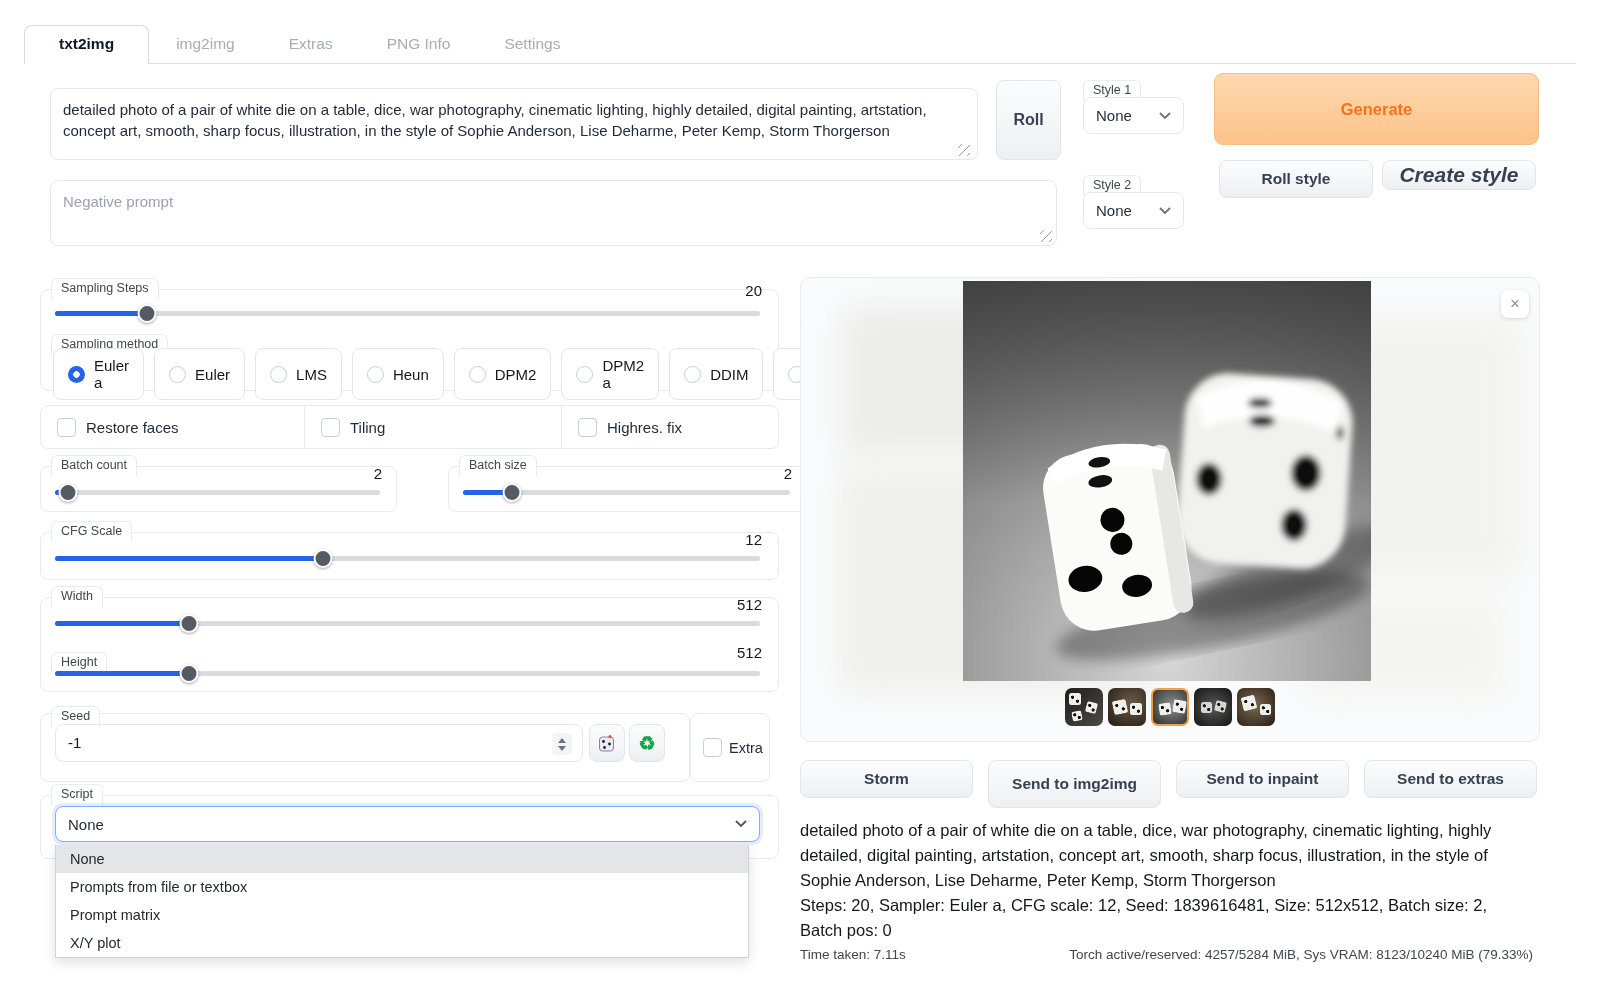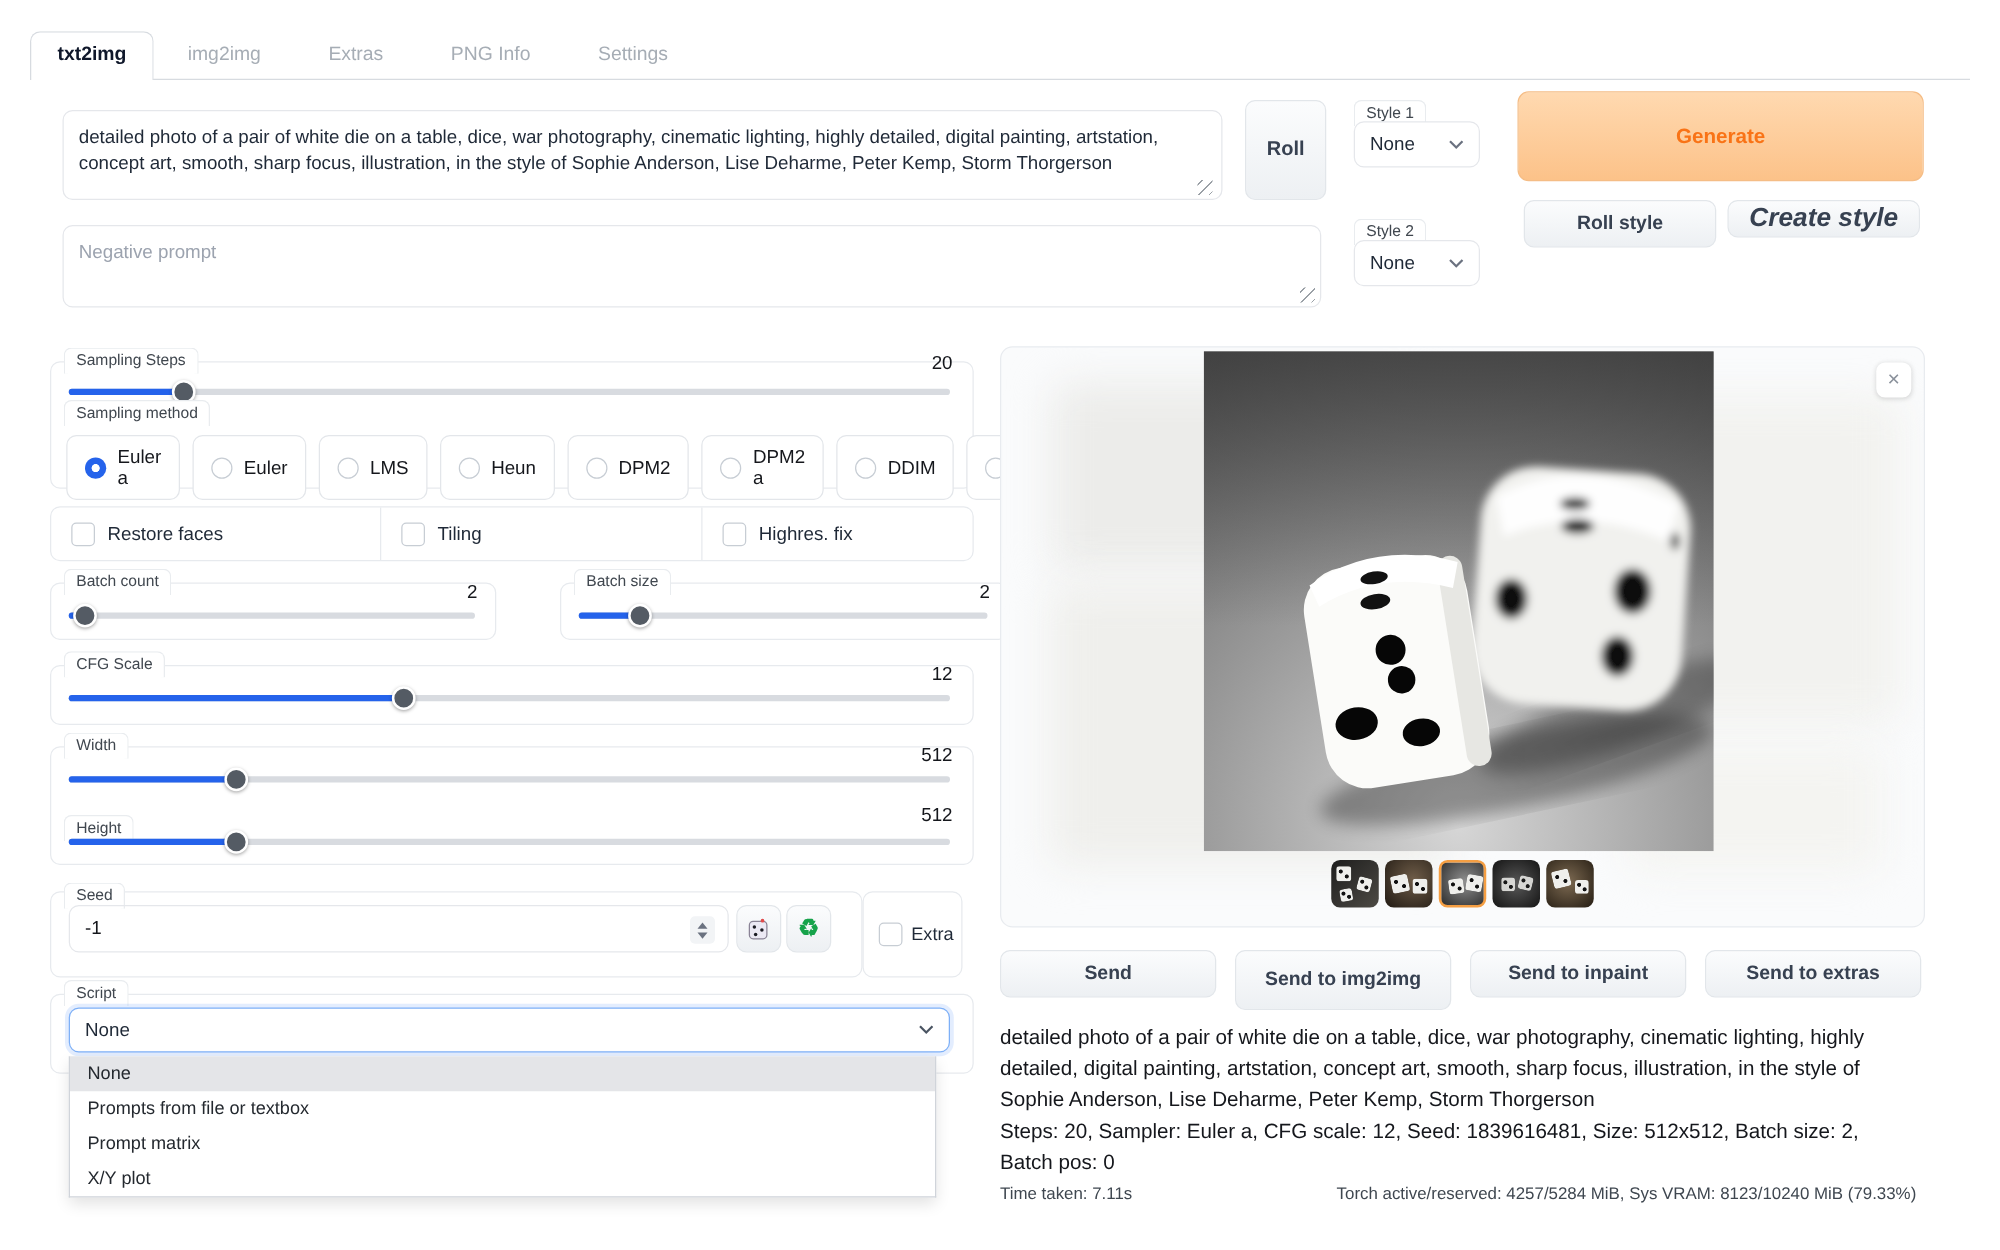--- a/index.html
+++ b/index.html
@@ -3,21 +3,21 @@
 <meta charset="utf-8">
 <style>
   html,body{margin:0;padding:0;width:1600px;height:1000px;background:#ffffff;overflow:hidden;
     font-family:"Liberation Sans",sans-serif;color:#1f2937;}
   #app{position:relative;width:1600px;height:1000px;}
 
   
   .tabbar{position:absolute;left:24px;top:27px;width:1552px;height:36px;border-bottom:1px solid #d7dbe0;display:flex;align-items:flex-end;}
   .tab{font-size:15.5px;color:#a6adb5;padding:9px 27px 10px;cursor:pointer;}
   .tab.active{color:#0f172a;font-weight:700;background:#fff;border:1px solid #d7dbe0;border-bottom:none;
-    border-radius:8px 8px 0 0;margin-bottom:-1px;padding:9px 21px 11px;}
+    border-radius:8px 8px 0 0;margin-bottom:-1px;padding:9px 34px 11px;}
 
   
   .chip{position:absolute;font-size:12.5px;color:#40474f;background:#fff;border:1px solid #e9ecef;border-bottom:none;
     padding:2px 9px 3px;border-radius:6px 6px 0 0;white-space:nowrap;line-height:15px;}
   .card{position:absolute;background:#fff;border:1px solid #e7eaee;border-radius:8px;}
   .sl-val{position:absolute;font-size:15px;color:#15171c;}
   .slider{position:absolute;height:19px;}
   .slider .track{position:absolute;left:0;right:0;top:7px;height:5px;background:#d8dbe0;border-radius:3px;}
   .slider .fill{position:absolute;left:0;top:7px;height:5px;background:#2563eb;border-radius:3px;width:var(--pct);}
   .slider .knob{position:absolute;top:0;left:var(--pct);transform:translateX(-50%);width:19px;height:19px;border-radius:50%;
@@ -103,21 +103,21 @@
   <div class="btn" style="position:absolute;left:1382px;top:160px;width:154px;height:30px;font-size:21px;font-style:italic;">Create style</div>
 
   <div class="card" style="left:40px;top:289px;width:737px;height:100px;">
     <div class="chip" style="left:10px;top:-12px;">Sampling Steps</div>
     <div class="sl-val" style="right:16px;top:-8px;">20</div>
     <div class="slider" style="left:14px;right:18px;top:14px;--pct:13%;">
       <div class="track"></div>
         <div class="fill"></div>
         <div class="knob"></div>
     </div>
-    <div class="chip" style="left:10px;top:30px;">Sampling method</div>
+    <div class="chip" style="left:10px;top:44px;">Sampling method</div>
     <div style="position:absolute;left:12px;top:58px;display:flex;gap:10px;">
       <label class="pill">
           <span class="radio on"></span>
           <span>Euler a</span>
         </label>
       <label class="pill">
           <span class="radio"></span>
           <span>Euler</span>
         </label>
       <label class="pill">
@@ -332,21 +332,21 @@
         <span class="mini-die" style="left:21px;top:13px;width:11px;height:11px;opacity:.85;transform:rotate(14deg);"></span>
       </div>
       <div class="thumb" style="background:radial-gradient(circle at 45% 45%,#7d6a52,#241c12);">
         <span class="mini-die" style="left:5px;top:8px;width:14px;height:14px;transform:rotate(-14deg);"></span>
         <span class="mini-die" style="left:23px;top:16px;width:11px;height:11px;"></span>
       </div>
     </div>
   </div>
 
   <div style="position:absolute;left:800px;top:760px;width:740px;display:flex;gap:15px;">
-    <div class="btn" style="width:173px;height:38px;font-size:15.5px;">Send</div>
+    <div class="btn" style="width:173px;height:38px;font-size:15.5px;">Storm</div>
     <div class="btn" style="width:173px;height:48px;font-size:15.5px;">Send to img2img</div>
     <div class="btn" style="width:173px;height:38px;font-size:15.5px;">Send to inpaint</div>
     <div class="btn" style="width:173px;height:38px;font-size:15.5px;">Send to extras</div>
   </div>
 
   <div style="position:absolute;left:800px;top:818px;width:733px;">
     <p class="out-text">detailed photo of a pair of white die on a table, dice, war photography, cinematic lighting, highly detailed, digital painting, artstation, concept art, smooth, sharp focus, illustration, in the style of Sophie Anderson, Lise Deharme, Peter Kemp, Storm Thorgerson</p>
     <p class="out-text">Steps: 20, Sampler: Euler a, CFG scale: 12, Seed: 1839616481, Size: 512x512, Batch size: 2, Batch pos: 0</p>
     <div style="display:flex;justify-content:space-between;margin-top:4px;">
       <span class="foot">Time taken: 7.11s</span>

